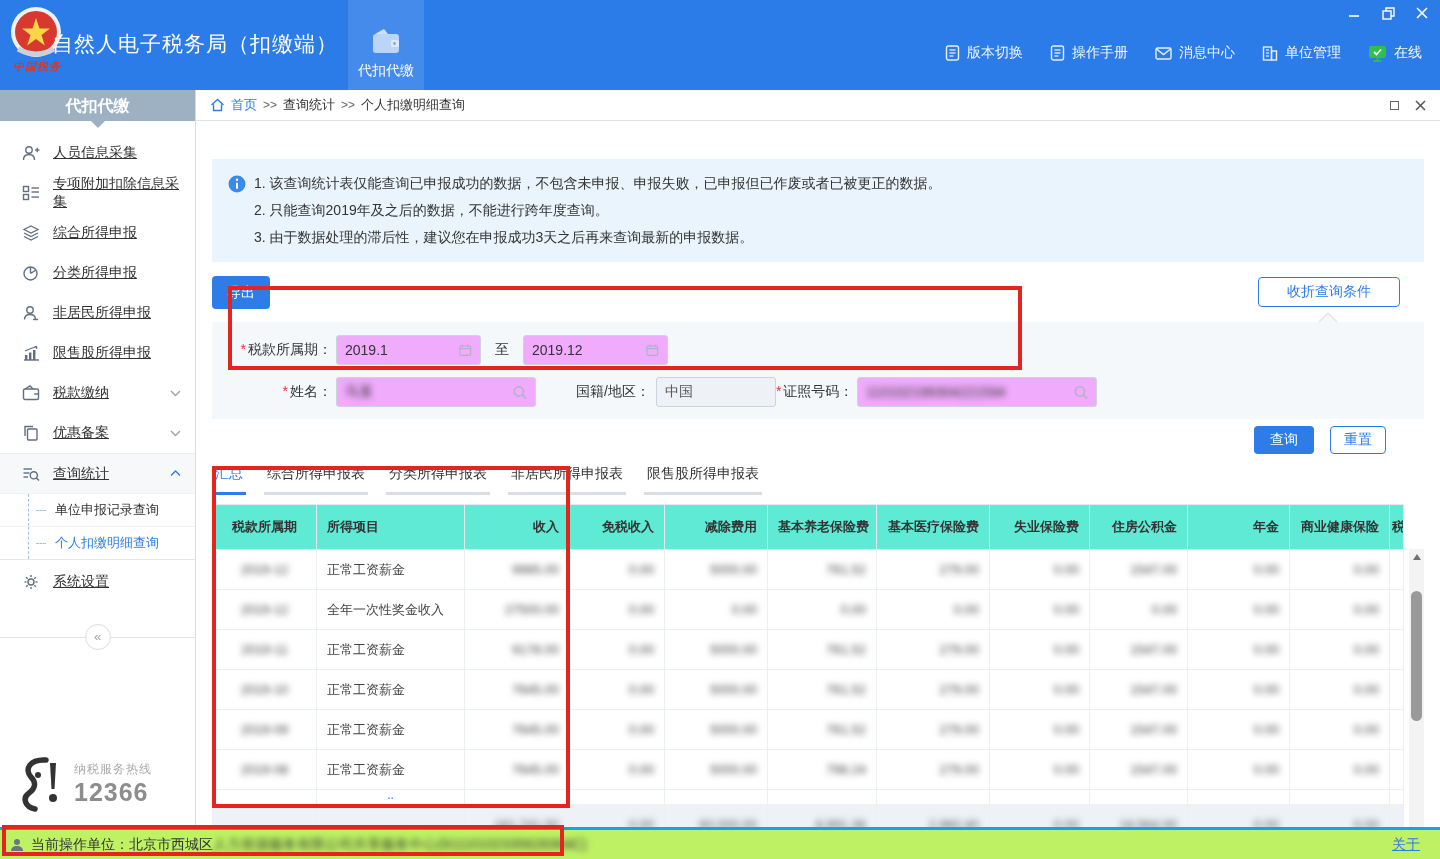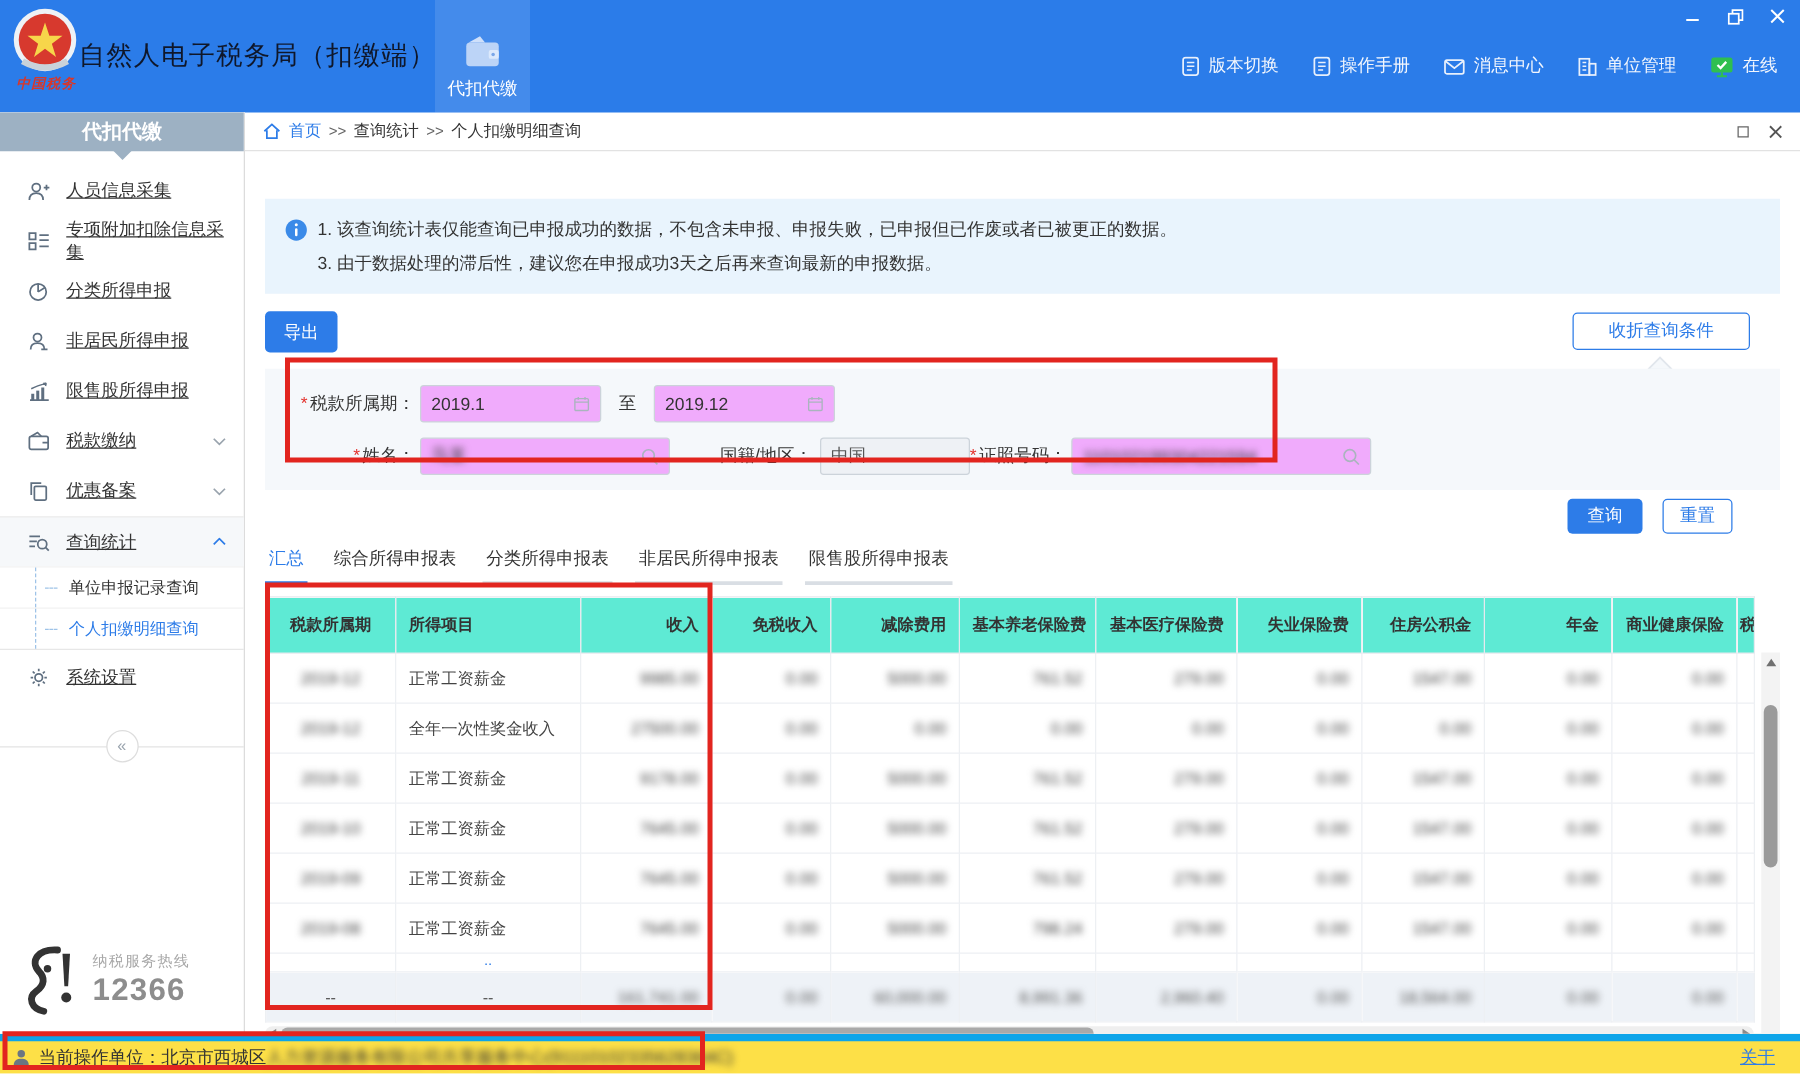--- a/index.html
+++ b/index.html
@@ -4,21 +4,21 @@
 <style>
   * { margin:0; padding:0; box-sizing:border-box; }
   html,body { width:1440px; height:859px; overflow:hidden; }
   body { font-family:"Liberation Sans","DejaVu Sans",sans-serif; color:#333; background:#fff; }
   .page { position:relative; width:1440px; height:859px; overflow:hidden; background:#fff; }
 
   
   .app-header { position:relative; height:90px; background:#2b7ce9; color:#fff; }
   .emblem-wrap { position:absolute; left:8px; top:5px; width:58px; text-align:center; }
   .emblem-caption { font-size:11px; font-weight:bold; font-style:italic; color:#d8372a; margin-top:-2px; letter-spacing:1px; }
-  .app-title { position:absolute; left:63px; top:30px; font-size:21px; color:#0f172a; letter-spacing:1px; }
+  .app-title { position:absolute; left:52px; top:30px; font-size:21px; color:#ffffff; letter-spacing:1px; }
   .module-tab { position:absolute; left:348px; top:0; width:76px; height:90px; background:rgba(255,255,255,.12); display:flex; flex-direction:column; align-items:center; justify-content:flex-end; padding-bottom:10px; cursor:pointer; }
   .module-tab .mt-label { font-size:14px; margin-top:6px; }
   .win-controls { position:absolute; top:6px; right:10px; display:flex; gap:18px; align-items:center; }
   .win-btn { width:16px; height:14px; display:flex; align-items:center; justify-content:center; cursor:pointer; }
   .top-nav { position:absolute; right:18px; top:44px; display:flex; gap:27px; align-items:center;font-family:Liberation Serif, serif; }
   .nav-item { display:flex; align-items:center; gap:7px; font-size:14px; color:#f2f6fd; cursor:pointer; }
 
   
   .body-row { display:flex; height:737px; }
   .sidebar { position:relative; width:196px; border-right:1px solid #dcdcdc; background:#fff; flex:none; }
@@ -101,21 +101,21 @@
   .vs-arrow.up { top:0; }
   .tri-up { width:0;height:0;border-left:4px solid transparent;border-right:4px solid transparent;border-bottom:6px solid #707070; }
   .tri-left { width:0;height:0;border-top:4px solid transparent;border-bottom:4px solid transparent;border-right:6px solid #8a8a8a; }
   .tri-right { width:0;height:0;border-top:4px solid transparent;border-bottom:4px solid transparent;border-left:6px solid #8a8a8a; }
   .vs-thumb { position:absolute; left:2px; width:11px; top:42px; height:130px; background:#9a9a9a; border-radius:6px; cursor:pointer; }
   .hscroll { position:relative; margin-top:3px; height:12px; width:1191px; background:#efefef; border-radius:6px; display:flex; align-items:center; }
   .hs-arrow { width:12px; height:12px; display:flex; align-items:center; justify-content:center; cursor:pointer; flex:none; }
   .hs-thumb { position:absolute; left:13px; width:650px; height:10px; top:1px; background:#a9a9a9; border-radius:5px; cursor:pointer; }
 
   
-  .status-bar { height:32px; background:#fde047; border-top:6px solid #0ea5e9; display:flex; align-items:center; padding:0 20px 0 10px; font-size:14px; color:#333; }
+  .status-bar { height:32px; background:#bef264; border-top:3px solid #0ea5e9; display:flex; align-items:center; padding:0 20px 0 10px; font-size:14px; color:#333; }
   .status-bar .sb-user-ic { margin-right:7px; }
   .about-link { margin-left:auto; color:#2d7ce8; text-decoration:underline; cursor:pointer; font-size:14px; }
 
   
   .anno { position:absolute; border:4px solid #e2251f; pointer-events:none; }
   .anno-form { left:228px; top:286px; width:794px; height:84px; }
   .anno-table { left:212px; top:466px; width:358px; height:342px; }
   .anno-status { left:2px; top:825px; width:562px; height:31px; }
 
   svg { display:block; }
@@ -230,20 +230,28 @@
         </li>
         <li class="sb-item">
           <svg class="sb-ic" viewBox="0 0 18 16">
               <rect x="1.5" y="1.5" width="5" height="5" fill="none" stroke="#5f6f80" stroke-width="1.4"></rect>
               <rect x="1.5" y="9.5" width="5" height="5" fill="none" stroke="#5f6f80" stroke-width="1.4"></rect>
               <line x1="9.5" y1="3" x2="17" y2="3" stroke="#5f6f80" stroke-width="1.4"></line>
               <line x1="9.5" y1="7" x2="17" y2="7" stroke="#5f6f80" stroke-width="1.4"></line>
               <line x1="9.5" y1="12" x2="17" y2="12" stroke="#5f6f80" stroke-width="1.4"></line>
             </svg>
           <span class="sb-label">专项附加扣除信息采集</span>
+        </li>
+        <li class="sb-item">
+          <svg class="sb-ic" viewBox="0 0 18 16">
+              <path d="M9 1 L16 4.5 L9 8 L2 4.5 Z" fill="none" stroke="#5f6f80" stroke-width="1.3"></path>
+              <path d="M2 8 L9 11.5 L16 8" fill="none" stroke="#5f6f80" stroke-width="1.3"></path>
+              <path d="M2 11.5 L9 15 L16 11.5" fill="none" stroke="#5f6f80" stroke-width="1.3"></path>
+            </svg>
+          <span class="sb-label">综合所得申报</span>
         </li>
         <li class="sb-item">
           <svg class="sb-ic" viewBox="0 0 18 16">
               <circle cx="8.5" cy="8.5" r="6.5" fill="none" stroke="#5f6f80" stroke-width="1.4"></circle>
               <path d="M8.5 8.5 L8.5 2 M8.5 8.5 L14 5" stroke="#5f6f80" stroke-width="1.4" fill="none"></path>
             </svg>
           <span class="sb-label">分类所得申报</span>
         </li>
         <li class="sb-item">
           <svg class="sb-ic" viewBox="0 0 18 16">
@@ -372,20 +380,21 @@
 
         <div class="notice">
           <div class="notice-row">
             <svg class="info-ic" width="18" height="18" viewBox="0 0 18 18">
                 <circle cx="9" cy="9" r="8.5" fill="#3a8ae8"></circle>
                 <rect x="8" y="7.5" width="2" height="6.5" rx="1" fill="#fff"></rect>
                 <circle cx="9" cy="4.8" r="1.2" fill="#fff"></circle>
               </svg>
             <div class="notice-lines">
               <div>1. 该查询统计表仅能查询已申报成功的数据，不包含未申报、申报失败，已申报但已作废或者已被更正的数据。</div>
+              <div>2. 只能查询2019年及之后的数据，不能进行跨年度查询。</div>
               <div>3. 由于数据处理的滞后性，建议您在申报成功3天之后再来查询最新的申报数据。</div>
             </div>
           </div>
         </div>
 
         <div class="toolbar">
           <button class="btn-primary btn-export">导出</button>
           <button class="btn-outline btn-collapse-filter">收折查询条件</button>
         </div>
 

